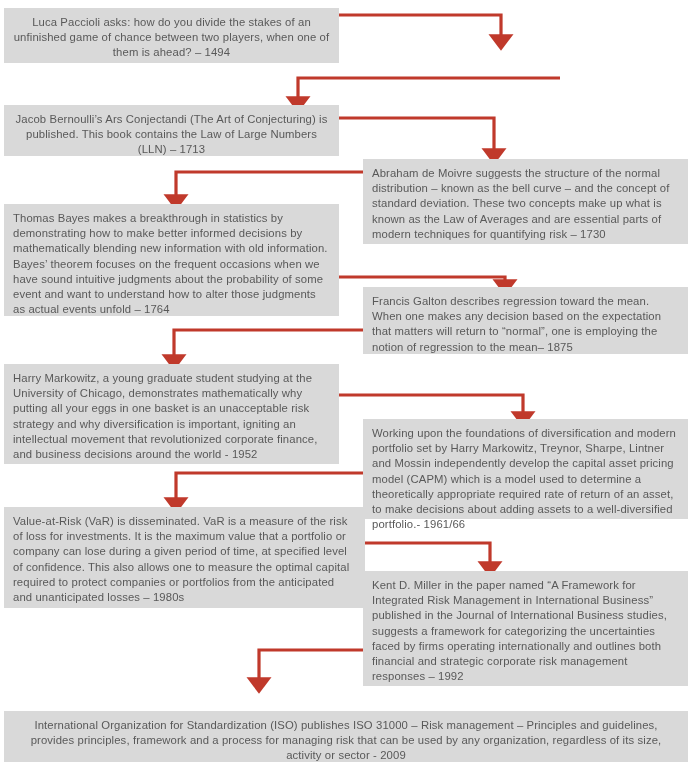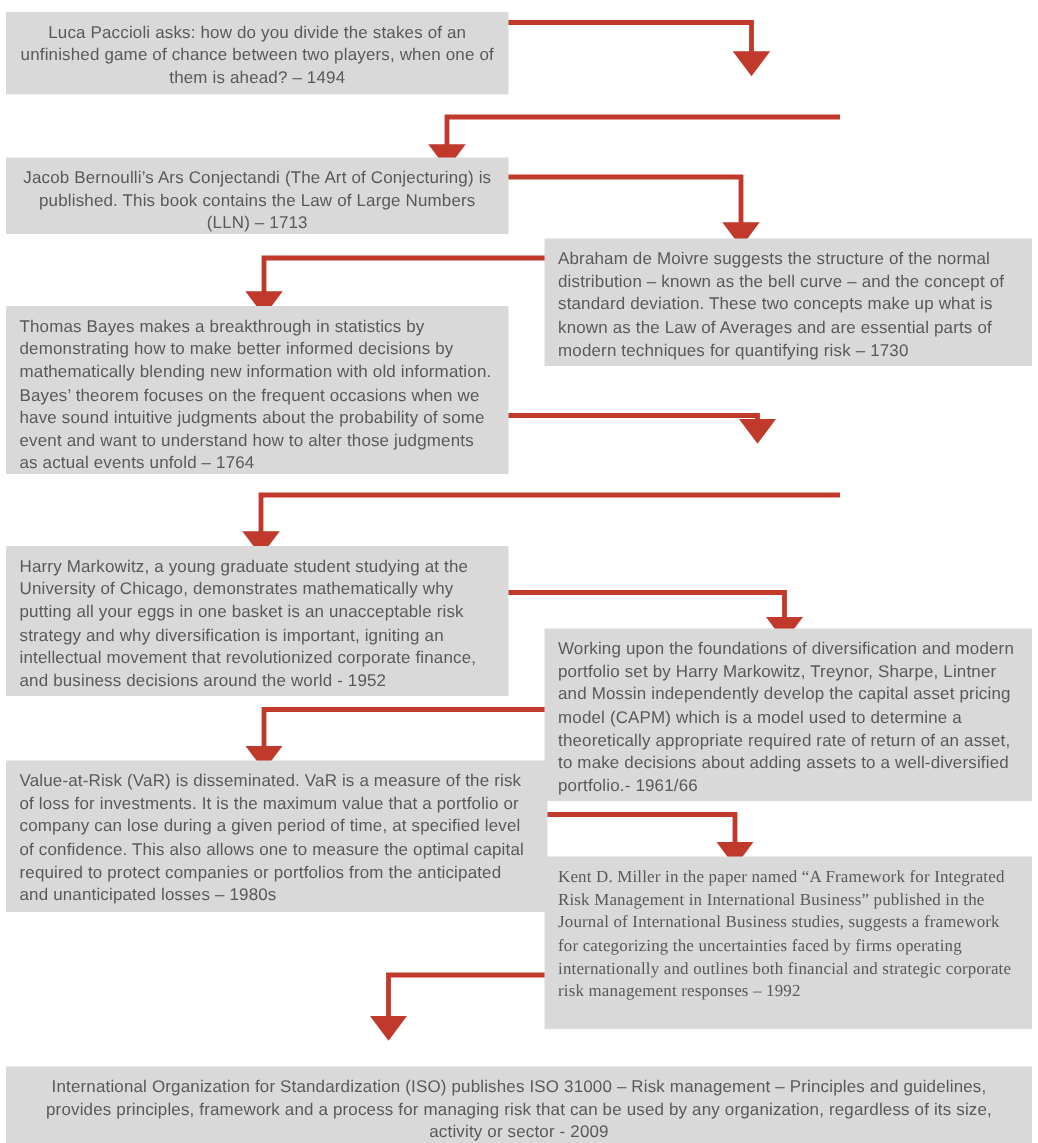--- a/index.html
+++ b/index.html
@@ -74,34 +74,37 @@
   </div>
 
   <div class="node left" style="left:363px; top:159px; width:325px; height:85px;">
     <span>Abraham de Moivre suggests the structure of the normal distribution – known as the bell curve – and the concept of standard deviation. These two concepts make up what is known as the Law of Averages and are essential parts of modern techniques for quantifying risk – 1730</span>
   </div>
 
   <div class="node left" style="left:4px; top:204px; width:335px; height:112px;">
     <span>Thomas Bayes makes a breakthrough in statistics by demonstrating how to make better informed decisions by mathematically blending new information with old information. Bayes’ theorem focuses on the frequent occasions when we have sound intuitive judgments about the probability of some event and want to understand how to alter those judgments as actual events unfold – 1764</span>
   </div>
 
+  <div class="node left" style="left:363px; top:287px; width:325px; height:67px;">
+    <span>Francis Galton describes regression toward the mean. When one makes any decision based on the expectation that matters will return to “normal”, one is employing the notion of regression to the mean– 1875</span>
+  </div>
 
   <div class="node left" style="left:4px; top:364px; width:335px; height:100px;">
     <span>Harry Markowitz, a young graduate student studying at the University of Chicago, demonstrates mathematically why putting all your eggs in one basket is an unacceptable risk strategy and why diversification is important, igniting an intellectual movement that revolutionized corporate finance, and business decisions around the world - 1952</span>
   </div>
 
-  <div class="node left" style="left:363px; top:419px; width:325px; height:115px;">
+  <div class="node left" style="left:363px; top:419px; width:325px; height:100px;">
     <span>Working upon the foundations of diversification and modern portfolio set by Harry Markowitz, Treynor, Sharpe, Lintner and Mossin independently develop the capital asset pricing model (CAPM) which is a model used to determine a theoretically appropriate required rate of return of an asset, to make decisions about adding assets to a well-diversified portfolio.- 1961/66</span>
   </div>
 
   <div class="node left" style="left:4px; top:507px; width:361px; height:101px;">
     <span>Value-at-Risk (VaR) is disseminated. VaR is a measure of the risk of loss for investments. It is the maximum value that a portfolio or company can lose during a given period of time, at specified level of confidence. This also allows one to measure the optimal capital required to protect companies or portfolios from the anticipated and unanticipated losses – 1980s</span>
   </div>
 
-  <div class="node left" style="left:363px; top:571px; width:325px; height:115px;font-family:Liberation Serif, serif;">
+  <div class="node left" style="left:363px; top:571px; width:325px; height:115px;">
     <span>Kent D. Miller in the paper named “A Framework for Integrated Risk Management in International Business” published in the Journal of International Business studies, suggests a framework for categorizing the uncertainties faced by firms operating internationally and outlines both financial and strategic corporate risk management responses – 1992</span>
   </div>
 
   <div class="node center" style="left:4px; top:689px; width:684px; height:62px;margin-top:22px;">
     <span>International Organization for Standardization (ISO) publishes ISO 31000 – Risk management – Principles and guidelines, provides principles, framework and a process for managing risk that can be used by any organization, regardless of its size, activity or sector - 2009</span>
   </div>
 
 </div>
 
 </body></html>

